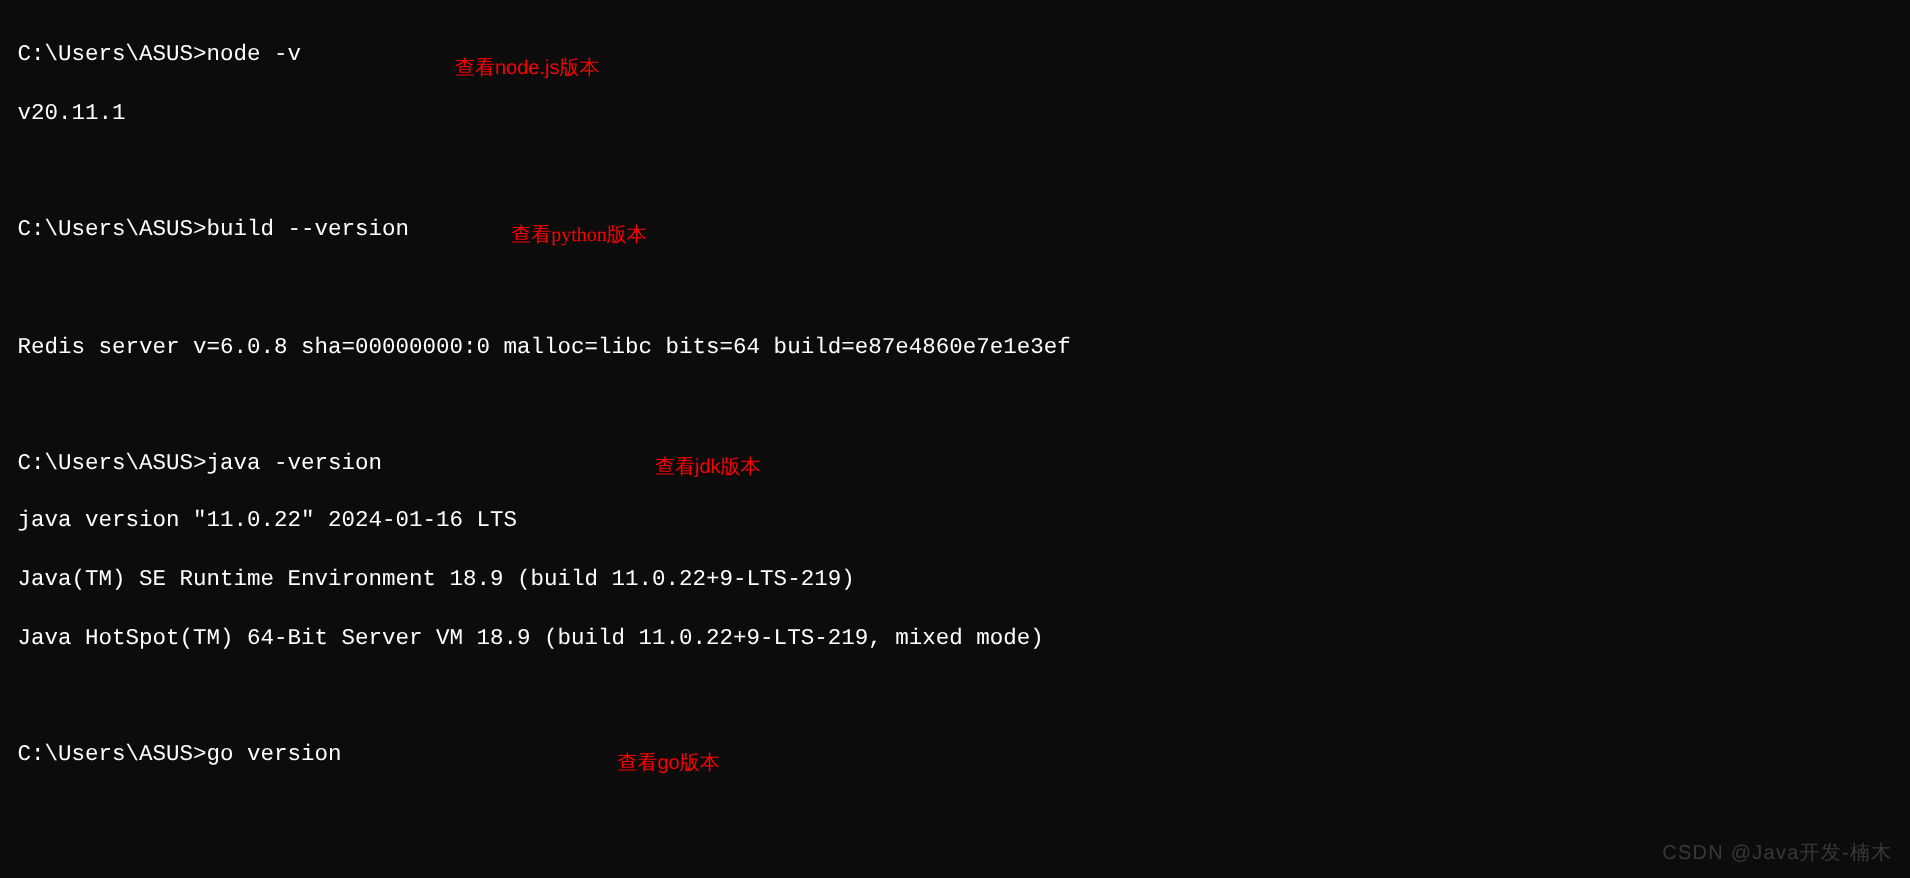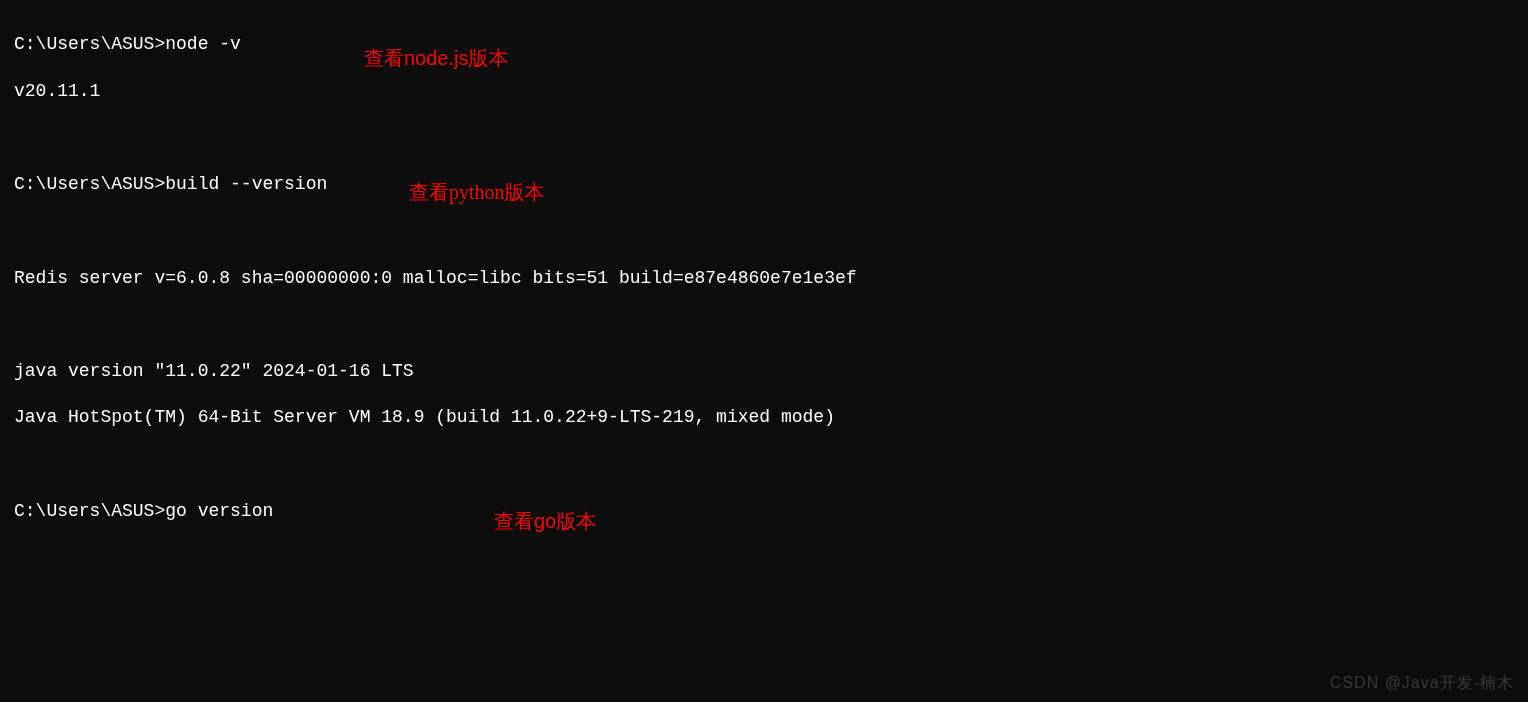--- a/index.html
+++ b/index.html
@@ -23,21 +23,21 @@
       white-space: pre;
     }
     .line {
       display: block;
       position: relative;
     }
     .annotation {
       position: absolute;
       color: #ff0000;
       font-family: "Microsoft YaHei", sans-serif;
-      font-size: 20px;
+      font-size: 16px;
       font-weight: 400;
     }
     .watermark {
       position: absolute;
       bottom: 8px;
       right: 14px;
       color: rgba(255,255,255,0.18);
       font-family: "Microsoft YaHei", sans-serif;
       font-size: 16px;
       letter-spacing: 1px;
@@ -52,23 +52,25 @@
   </style>
 </head>
 <body>
 
 <div class="terminal terminal-content">
 <div class="line"><span>C:\Users\ASUS&gt;</span><span>node -v</span><span class="annotation" style="left:350px;top:12px;">查看node.js版本</span></div>
 <div class="line">v20.11.1</div>
 <div class="blank"></div>
 <div class="line"><span>C:\Users\ASUS&gt;</span><span>build --version</span><span class="annotation" style="left:395px;top:6px;font-family:Liberation Serif, serif;">查看python版本</span></div>
 <div class="blank"></div>
-<div class="line">Redis server v=6.0.8 sha=00000000:0 malloc=libc bits=51 build=e87e4860e7e1e3ef</div>
+<div class="line">Redis server v=6.0.8 sha=00000000:0 malloc=libc bits=64 build=e87e4860e7e1e3ef</div>
 <div class="blank"></div>
+<div class="line"><span>C:\Users\ASUS&gt;</span><span>java -version</span><span class="annotation" style="left:510px;top:4px;">查看jdk版本</span></div>
 <div class="line">java version "11.0.22" 2024-01-16 LTS</div>
+<div class="line">Java(TM) SE Runtime Environment 18.9 (build 11.0.22+9-LTS-219)</div>
 <div class="line">Java HotSpot(TM) 64-Bit Server VM 18.9 (build 11.0.22+9-LTS-219, mixed mode)</div>
 <div class="blank"></div>
 <div class="line"><span>C:\Users\ASUS&gt;</span><span>go version</span><span class="annotation" style="left:480px;top:8px;">查看go版本</span></div>
 
 
 
 
 
 
 

